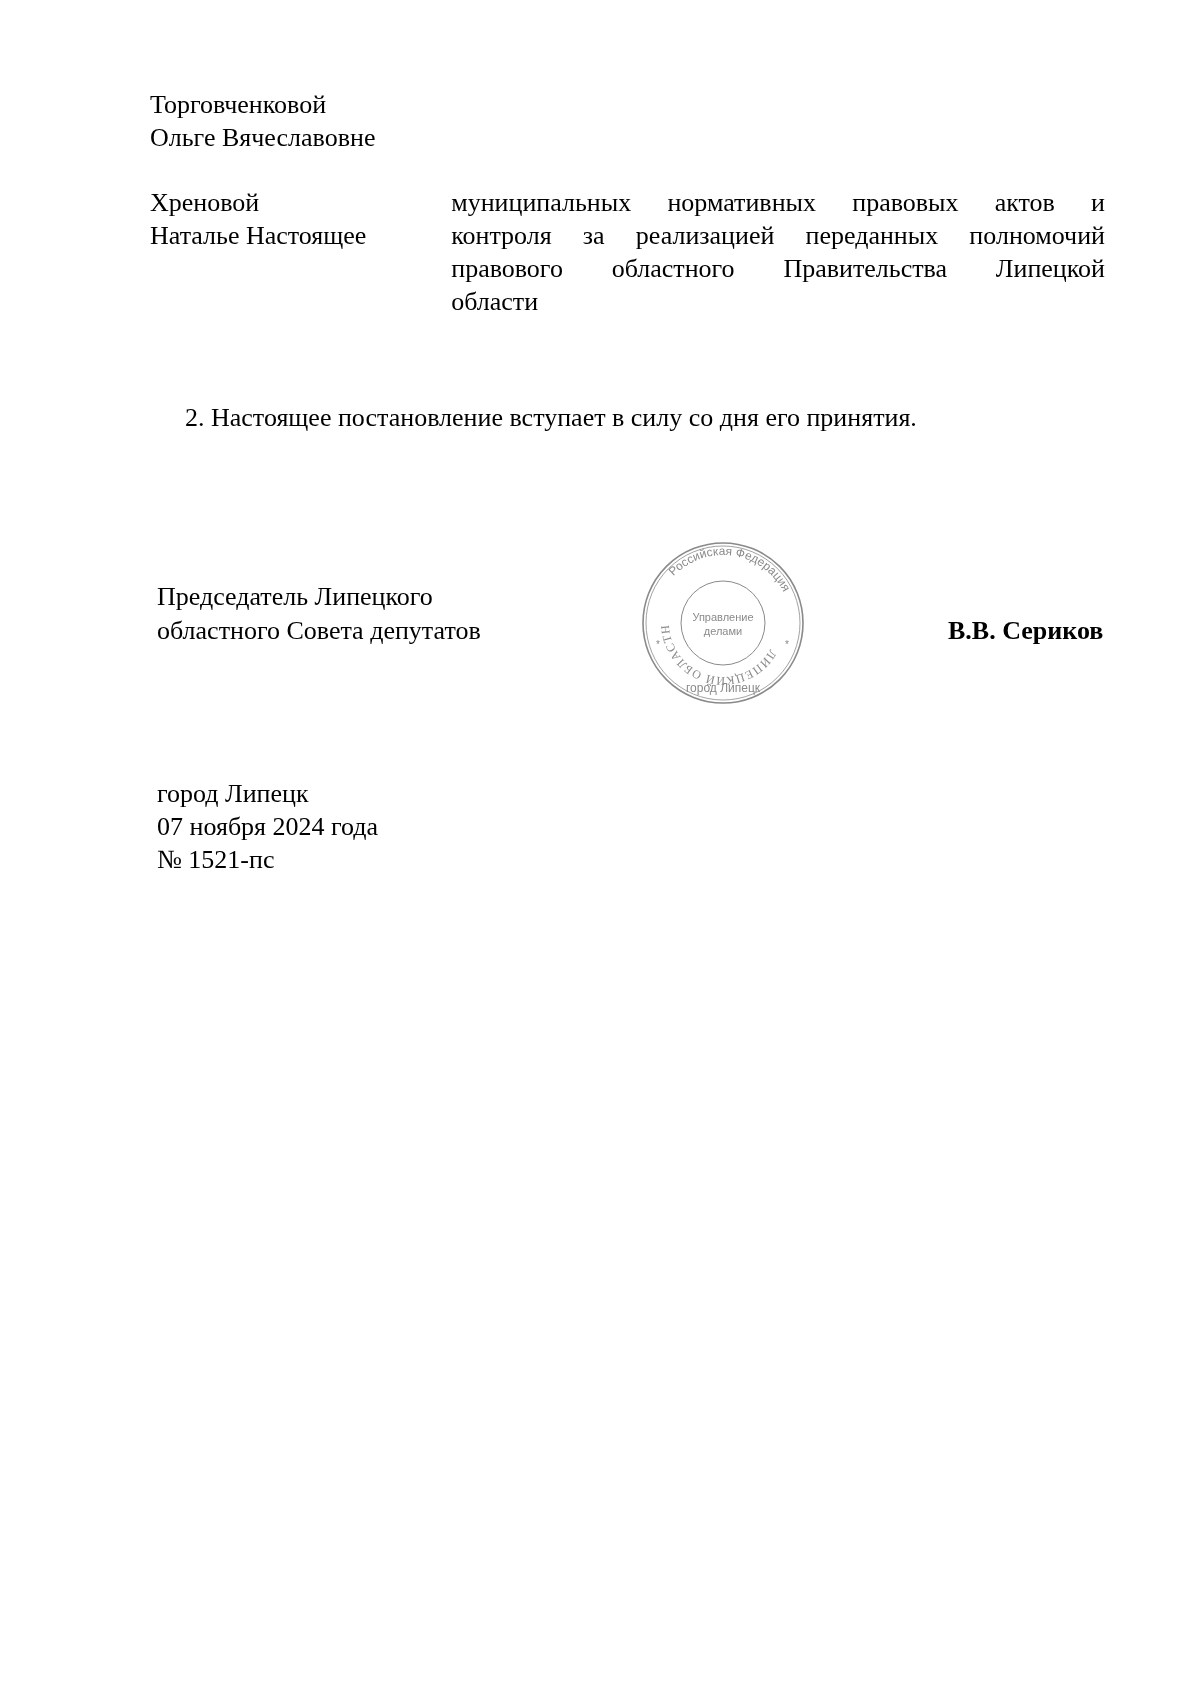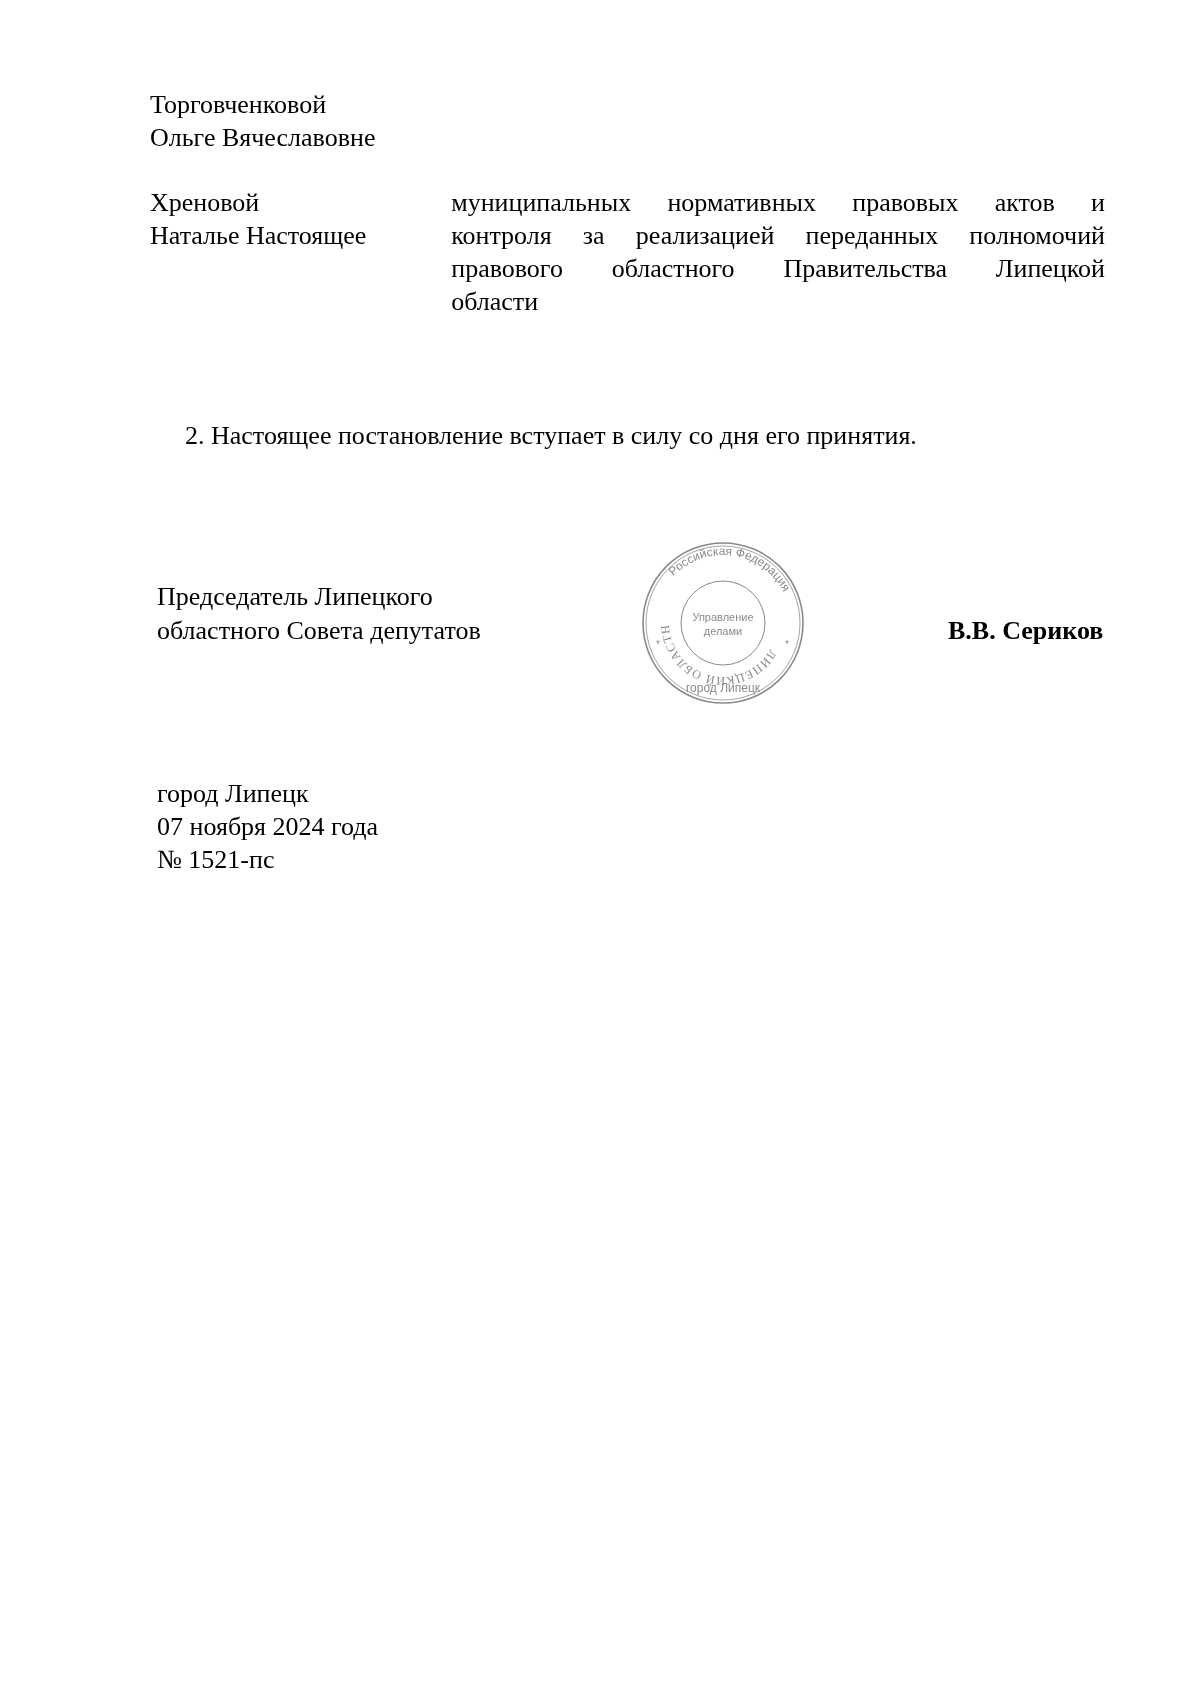--- a/index.html
+++ b/index.html
@@ -2,21 +2,21 @@
 <html><head>
 <meta charset="utf-8">
 <style>
   html, body { margin:0; padding:0; background:#fff; }
   body { width:1200px; height:1697px; position:relative; overflow:hidden;
          font-family:"Liberation Serif", serif; color:#000; font-size:26px; }
   .row { position:absolute; left:138px; width:967px; display:flex; }
   .name { width:305px; line-height:33px;margin-left:12px; }
   .desc { width:662px; line-height:33px; text-align:justify; text-align-last:justify; }
   .line { display:block; }
-  .para { position:absolute; left:185px; top:419px; line-height:33px; }
+  .para { position:absolute; left:185px; top:401px; line-height:33px; }
   .sig-title { position:absolute; left:157px; top:580px; font-weight:normal; line-height:34px; }
   .sig-name { position:absolute; left:948px; top:614px; font-weight:bold; line-height:34px; }
   .stamp { position:absolute; left:640px; top:540px; width:166px; height:166px; }
   .footer { position:absolute; left:157px; top:777px; line-height:33px; }
 </style>
 </head>
 <body>
 
 <div class="row" style="top:88px;">
   <div class="name">

